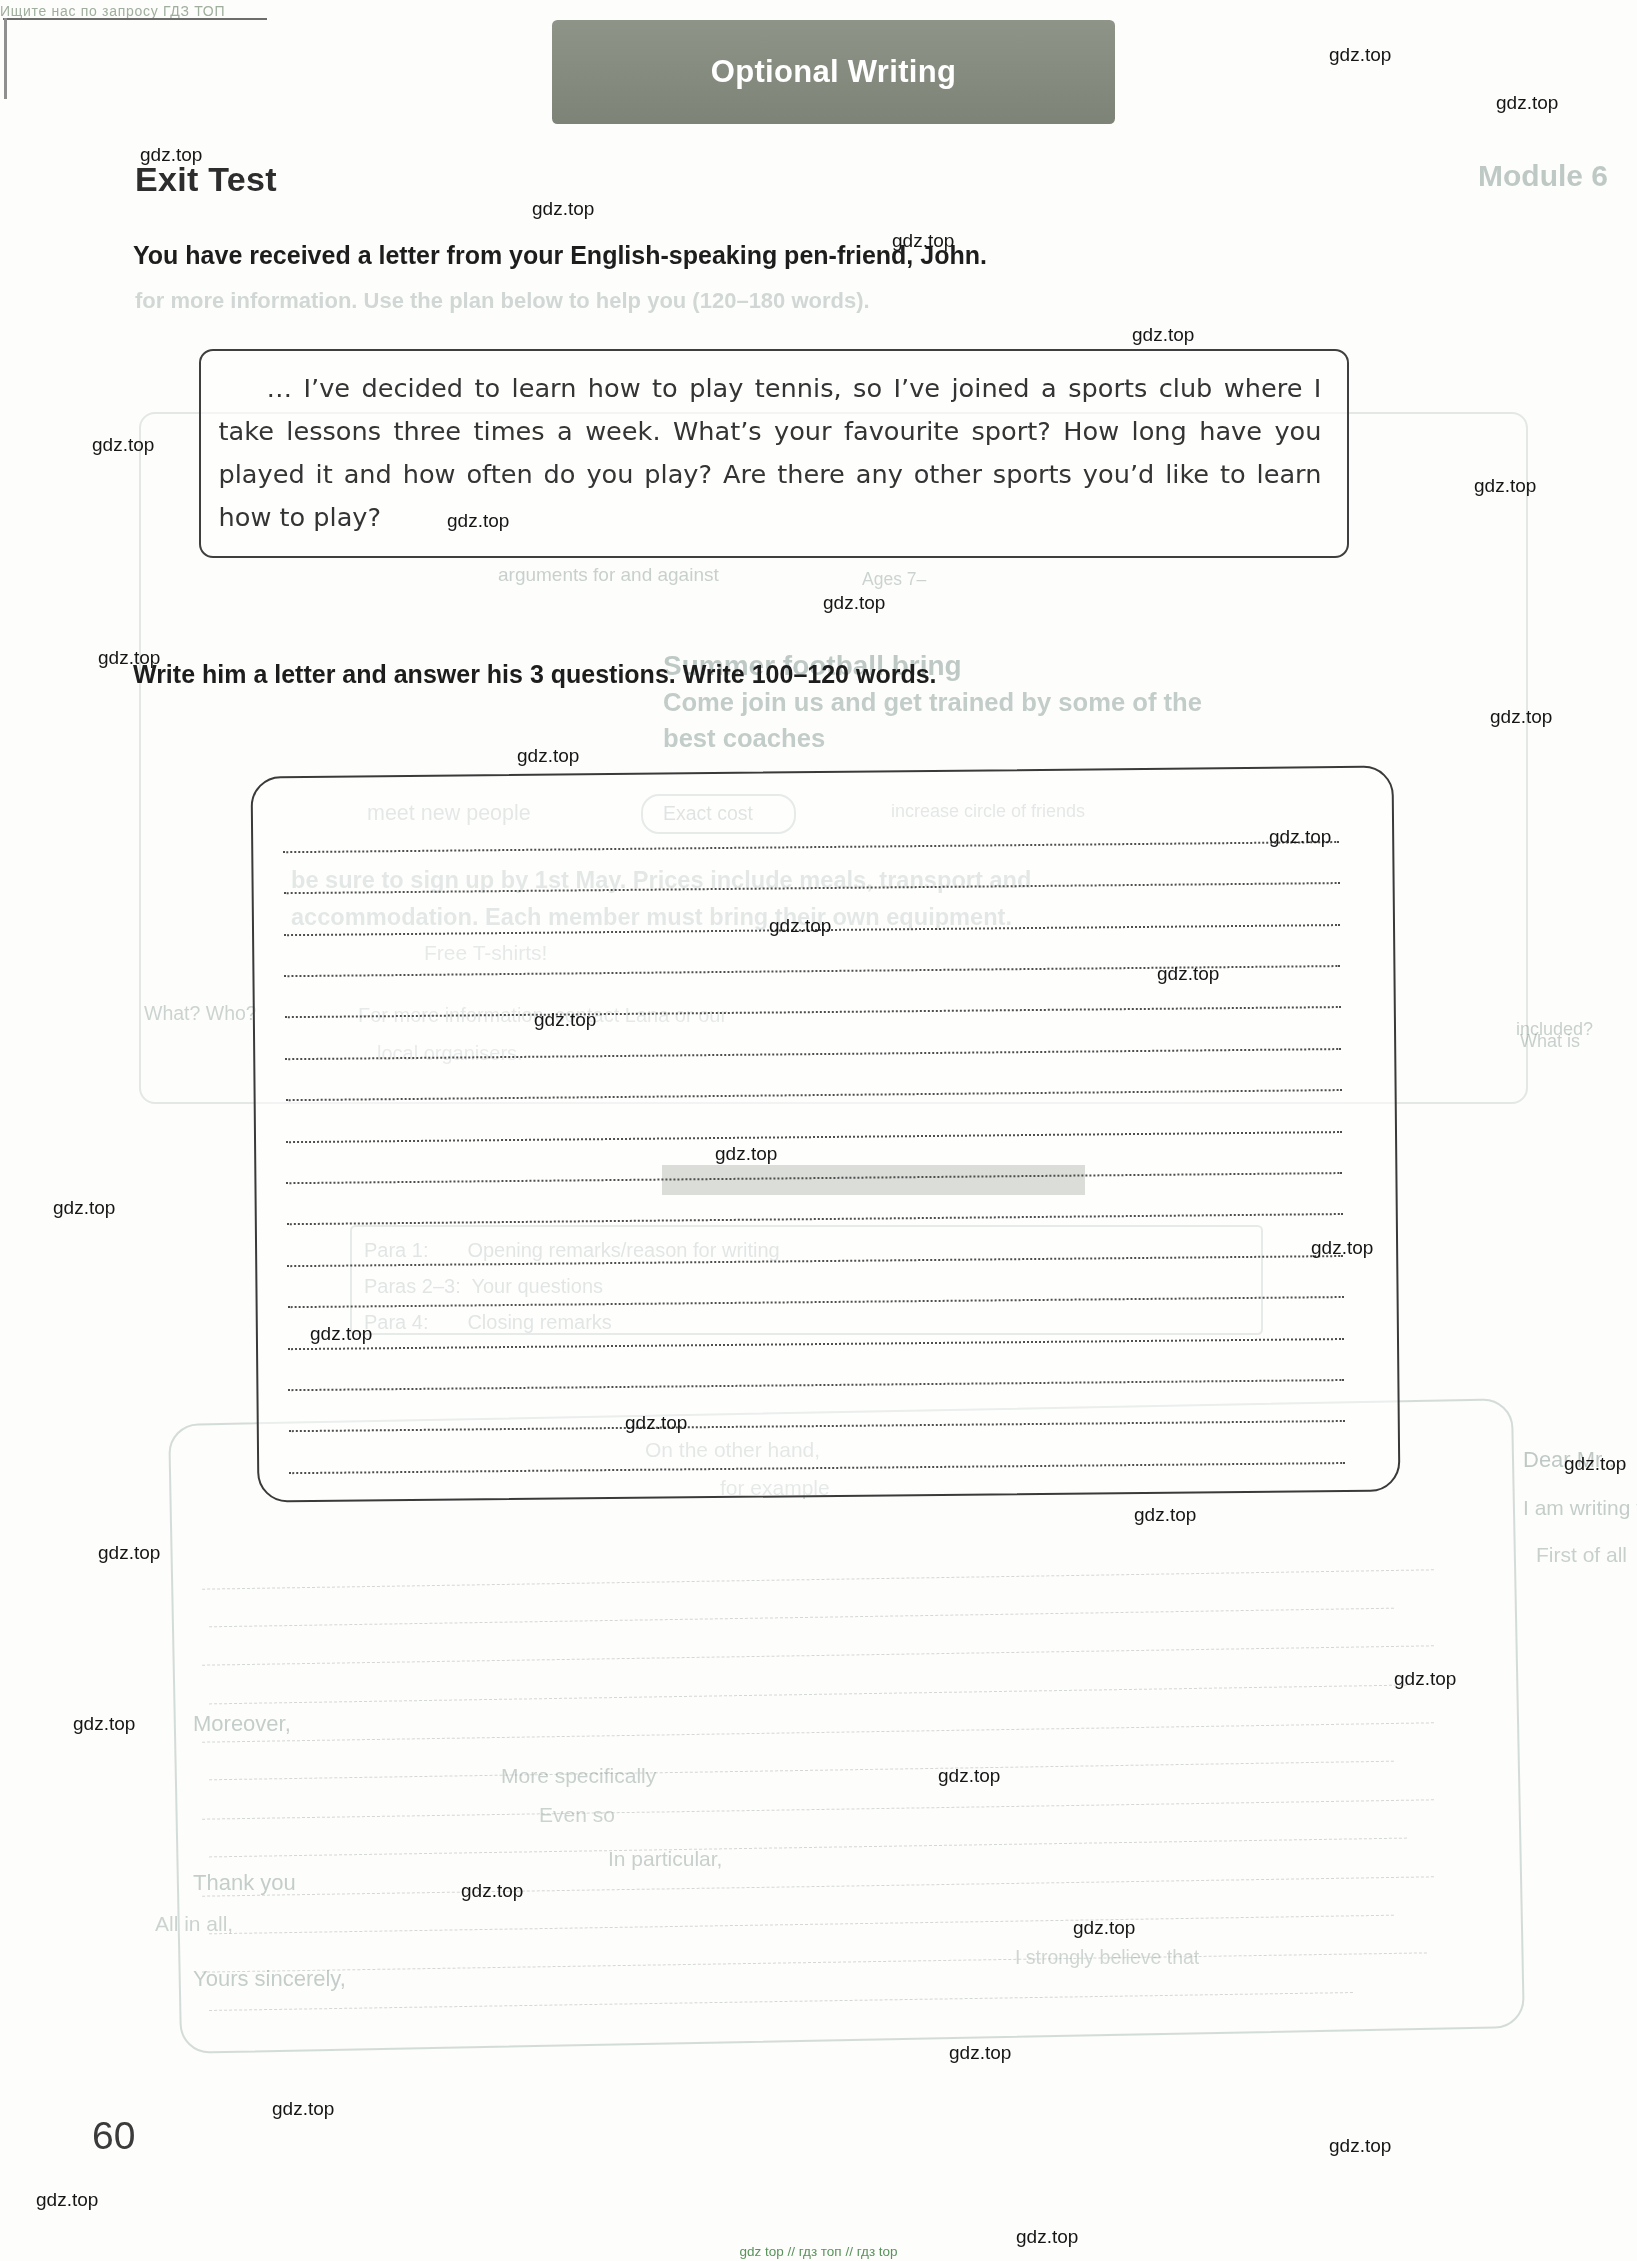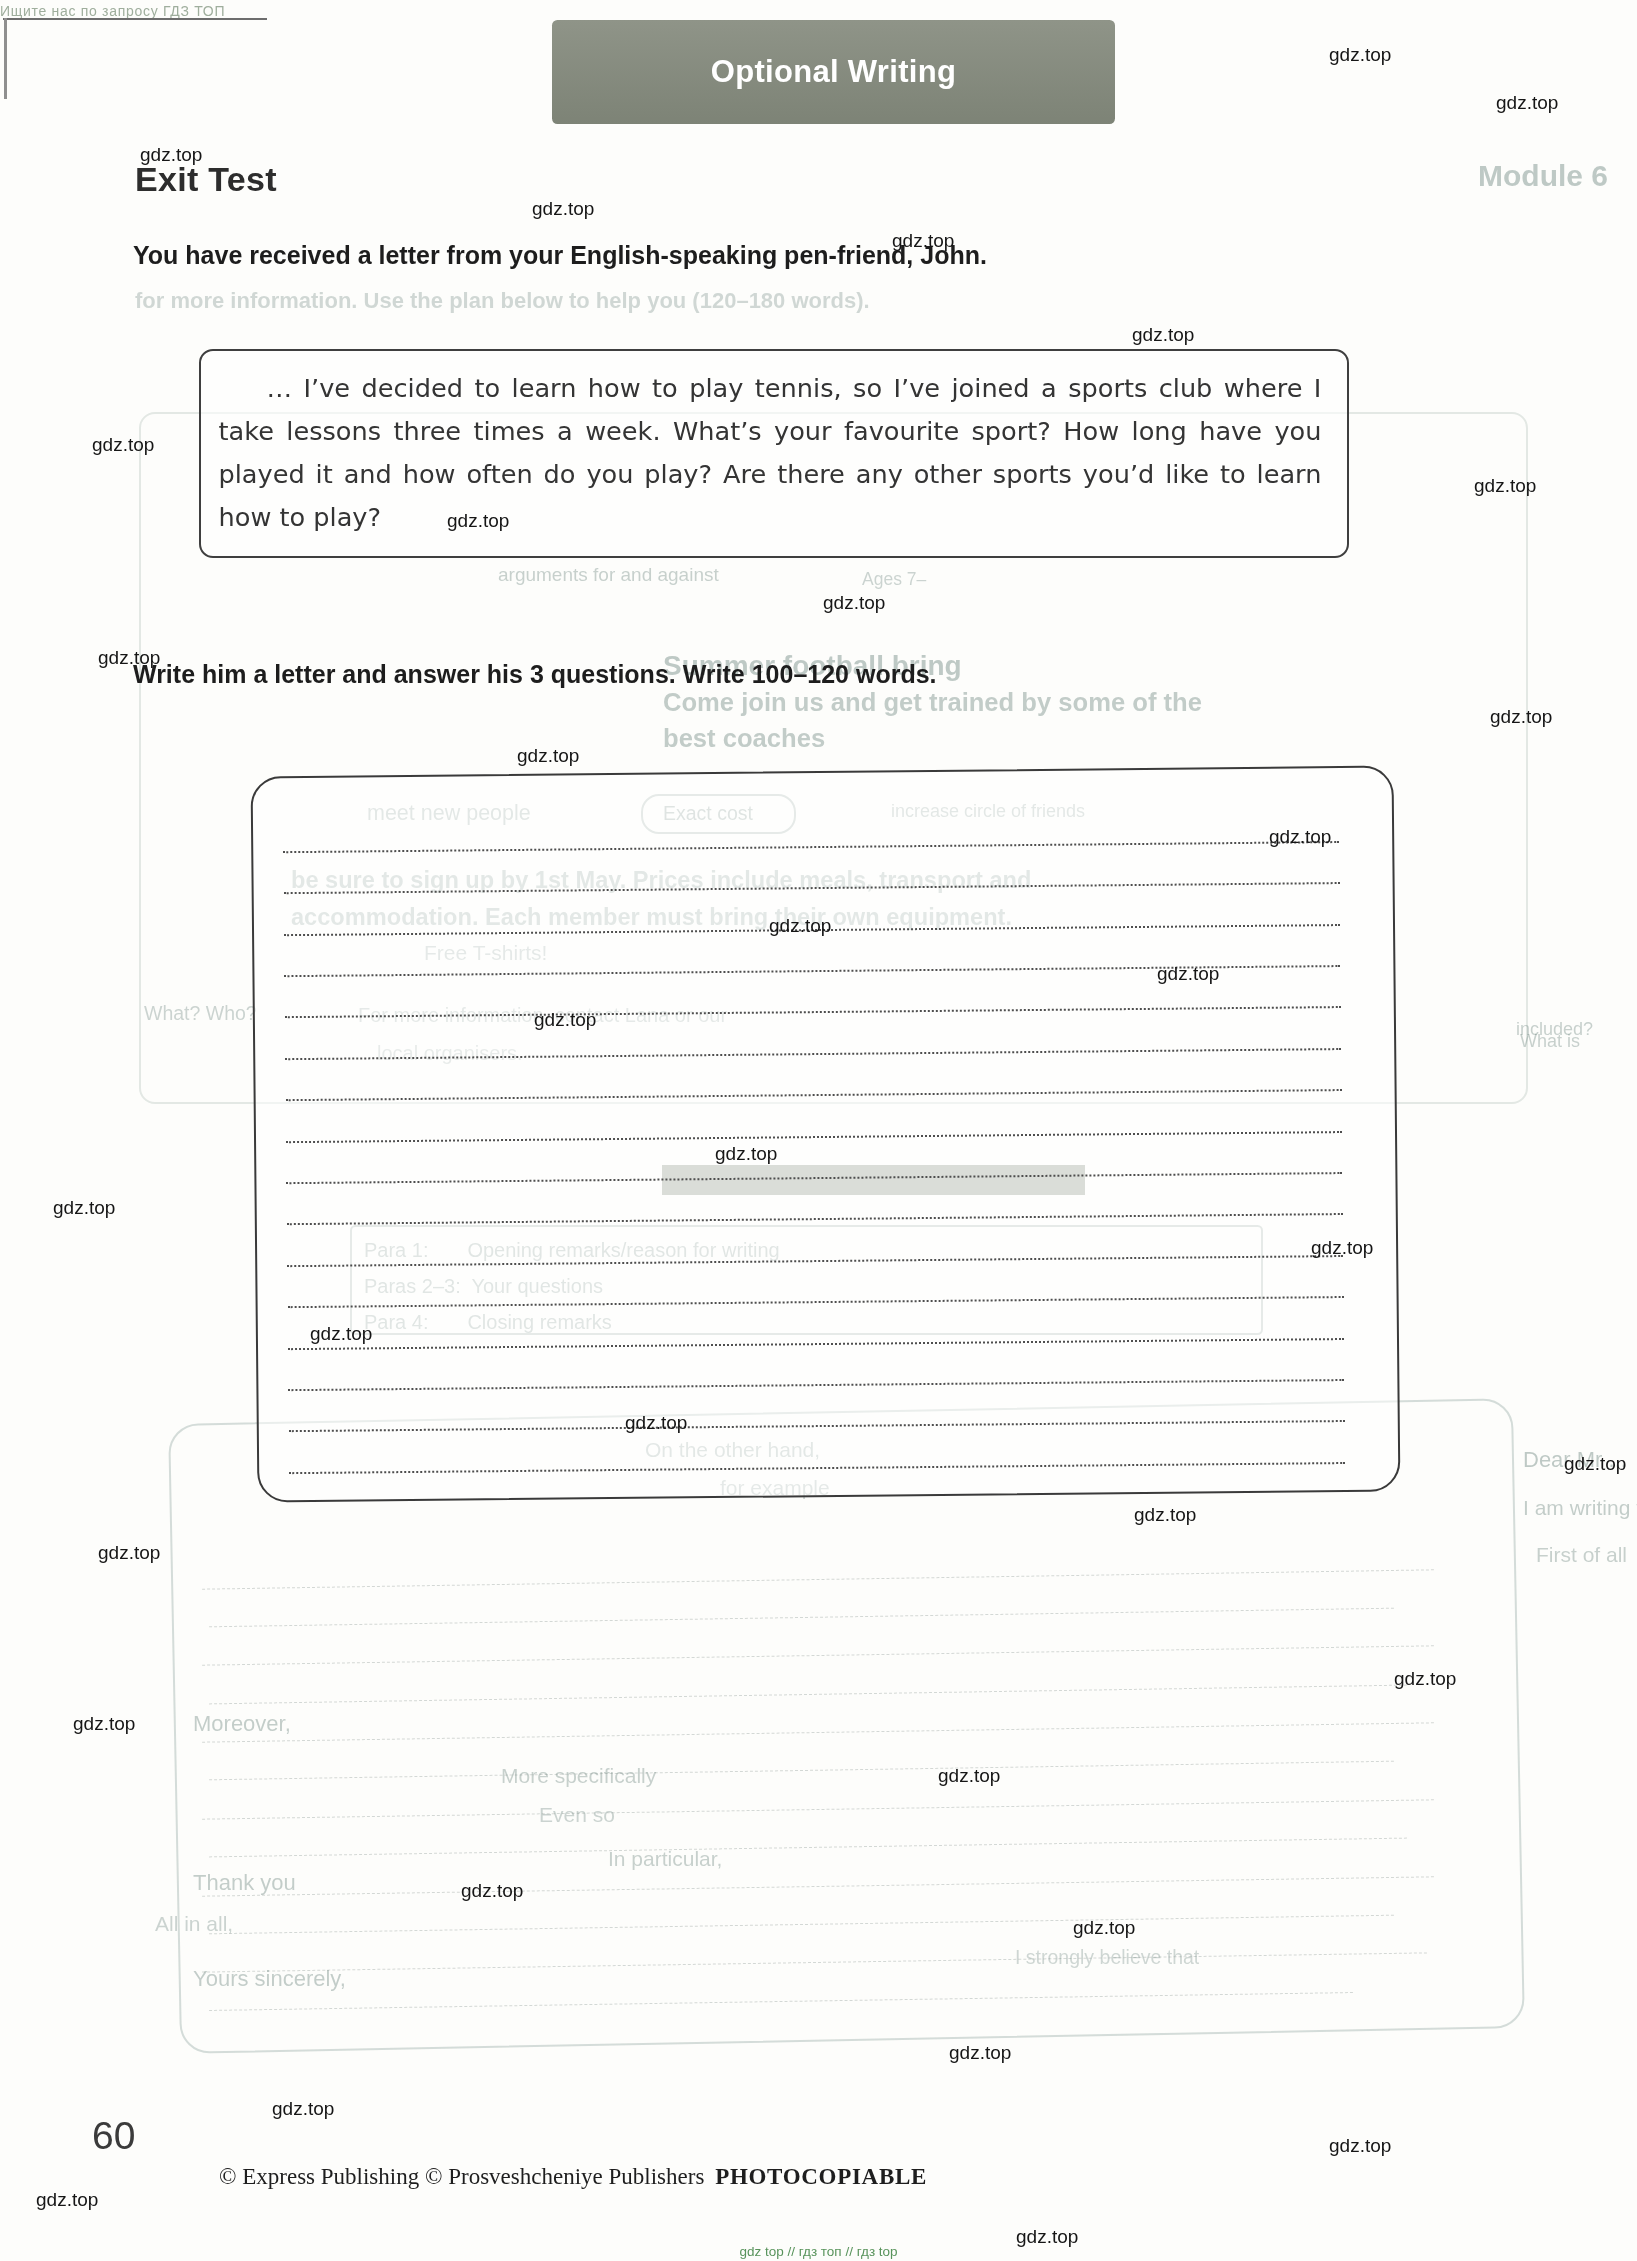--- a/index.html
+++ b/index.html
@@ -89,23 +89,20 @@
       <div class="dotline" style="top: 487px;"></div>
       <div class="dotline" style="top: 528px;"></div>
       <div class="dotline" style="top: 570px;"></div>
       <div class="dotline" style="top: 611px;"></div>
       <div class="dotline" style="top: 652px;"></div>
       <div class="dotline" style="top: 694px;"></div>
     </div>
 
   <div class="page-num">60</div>
 
-  <div class="copyright">
-    <span>© Express Publishing © Prosveshcheniye Publishers</span><span class="photocopiable">PHOTOCOPIABLE</span>
-  </div>
 
   <div class="bottom-hint">gdz top  //  гдз топ  //  гдз top</div>
 
   <div id="ghost-layer">
       <div class="ghost-text" style="left: 1478px; top: 159px; font-size: 30px; opacity: 0.35; font-weight: 700;">Module 6</div>
       <div class="ghost-text" style="left: 135px; top: 288px; font-size: 22px; opacity: 0.25; font-weight: 700;">for more information. Use the plan below to help you (120–180 words).</div>
       <div class="ghost-text" style="left: 498px; top: 564px; font-size: 19px; opacity: 0.3;">arguments for and against</div>
       <div class="ghost-text" style="left: 862px; top: 569px; font-size: 17.5px; opacity: 0.28;">Ages 7–</div>
       <div class="ghost-text" style="left: 663px; top: 650px; font-size: 28px; opacity: 0.35; font-weight: 700;">Summer football bring</div>
       <div class="ghost-text" style="left: 663px; top: 688px; font-size: 25.6px; opacity: 0.33; font-weight: 700;">Come join us and get trained by some of the</div>

